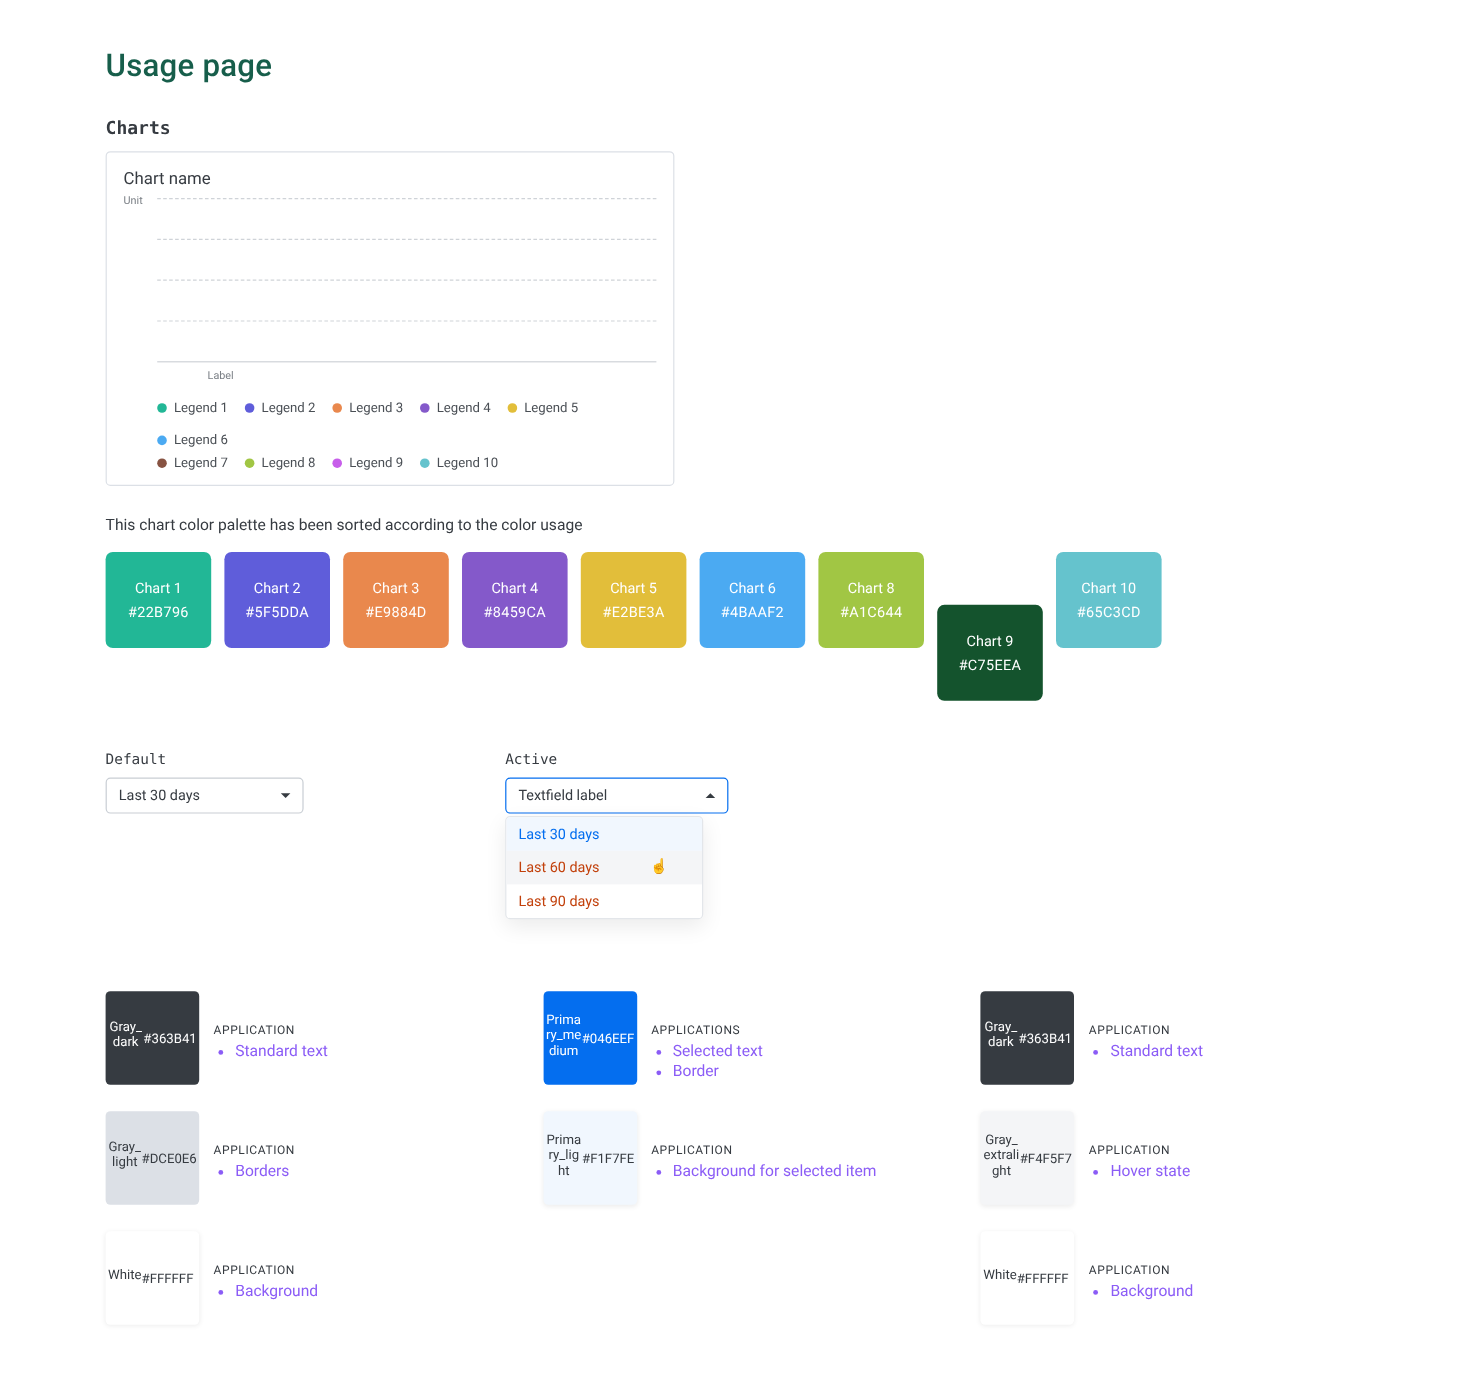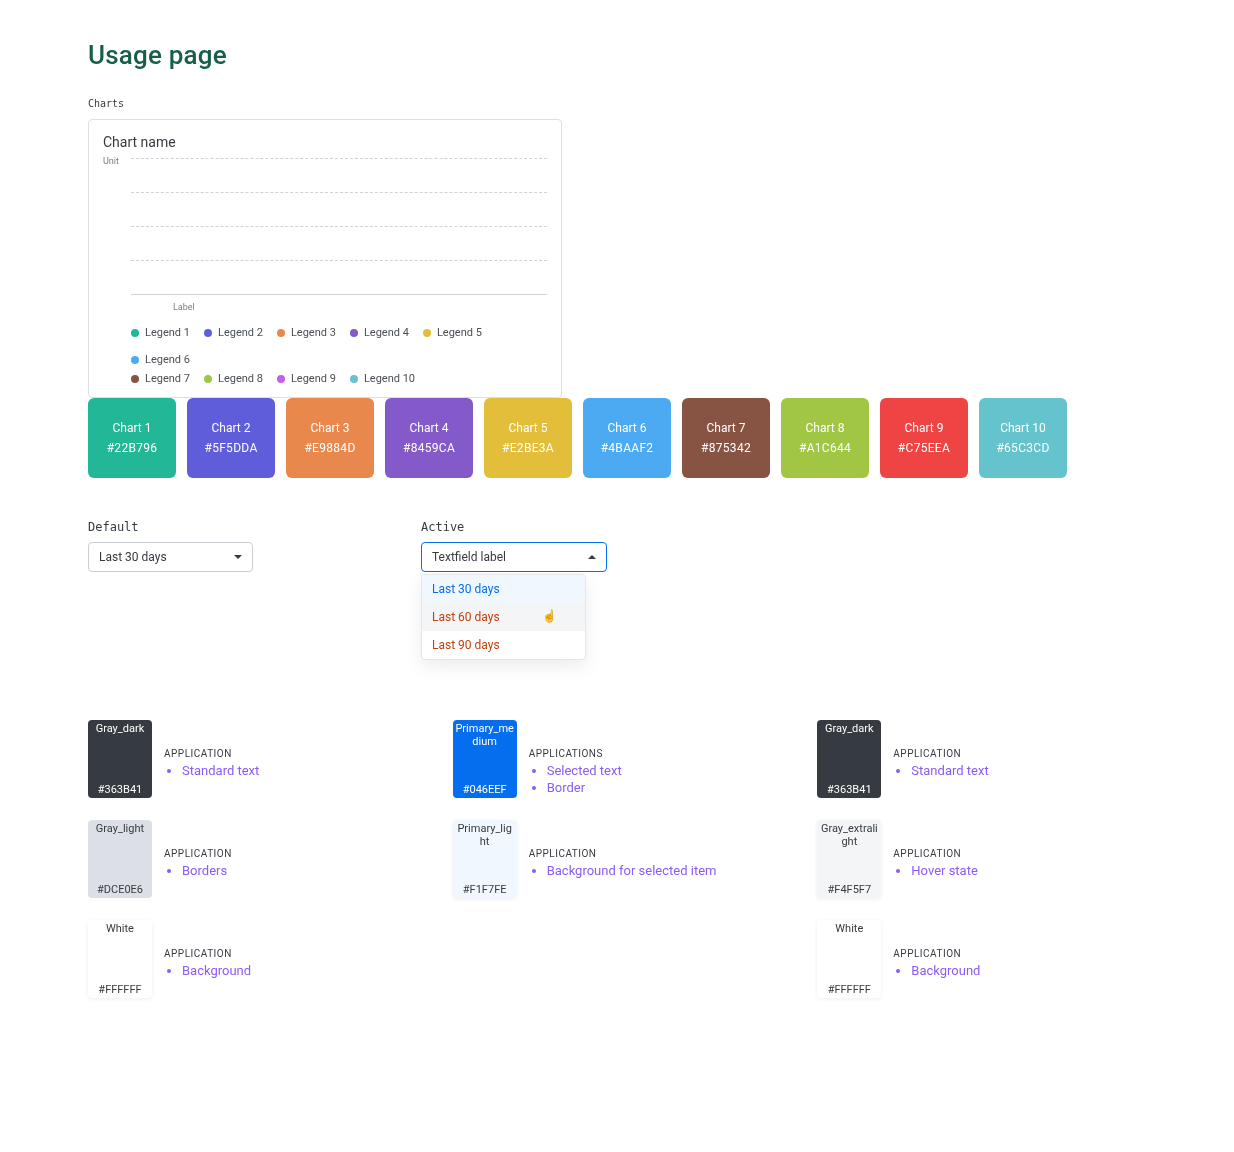--- a/index.html
+++ b/index.html
@@ -1,20 +1,20 @@
 <!DOCTYPE html>
 <html><head>
 <meta charset="utf-8">
 <style>
   * { box-sizing: border-box; }
   html,body { margin:0; padding:0; background:#fff; }
   body { font-family: -apple-system, BlinkMacSystemFont, "Segoe UI", Roboto, Helvetica, Arial, sans-serif; color:#363B41; }
   .page { width:1234px; padding:40px 88px 60px; }
   h1.page-title { font-size:26px; font-weight:500; color:#175e4b; margin:0 0 28px; letter-spacing:0.2px;}
-  .sec-label { font-family: ui-monospace, Menlo, Consolas, monospace; font-size:10px; font-weight:400; margin:0 0 10px; }
+  .sec-label { font-family: ui-monospace, Menlo, Consolas, monospace; font-size:15px; font-weight:700; margin:0 0 10px; }
   .chart-card { border:1px solid #dce0e6; border-radius:4px; width:474px; padding:14px 14px 12px; }
   .chart-title { font-size:14px; color:#363B41; margin-bottom:8px; }
   .chart-area { position:relative; height:160px; padding-left:28px; }
   .y-label { position:absolute; left:0; top:-2px; font-size:9px; color:#7a7f85; }
   .gridlines { position:relative; height:140px; }
   .gline { border-top:1px dashed #cfd3d8; height:34px; }
   .gline.solid { border-top:1px solid #cfd3d8; height:0; }
   .x-label { font-size:9px; color:#7a7f85; margin:4px 0 0 42px; }
   .legend { margin-top:8px; }
   .legend-row { display:flex; flex-wrap:wrap; gap:14px; margin:6px 0 0 28px; }
@@ -34,21 +34,21 @@
   .tri { width:0; height:0; border-left:4px solid transparent; border-right:4px solid transparent; }
   .tri.down { border-top:4px solid #363B41; }
   .tri.up { border-bottom:4px solid #363B41; }
   .dropdown { margin-top:2px; width:165px; border:1px solid #e3e6ea; border-radius:4px; background:#fff; box-shadow:0 6px 18px rgba(0,0,0,0.08); overflow:hidden; }
   .dd-item { font-size:12px; padding:7px 10px; color:#c2410c; }
   .dd-item.selected { color:#046EEF; background:#f1f7fe; }
   .dd-item.hover { background:#f4f5f7; position:relative; }
   .cursor { position:absolute; right:28px; top:6px; font-size:12px; }
   .spec-grid { margin-top:60px; display:grid; grid-template-columns: repeat(3, 1fr); column-gap:36px; row-gap:22px; width:100%; }
   .spec-item { display:flex; gap:12px; align-items:flex-start; }
-  .spec-sw { width:64px; height:78px; border-radius:4px; display:flex; flex-direction:column; align-items:center; justify-content:space-between; font-size:11px; text-align:center; padding:2px; }
+  .spec-sw { width:78px; height:78px; border-radius:4px; display:flex; flex-direction:row; align-items:center; justify-content:flex-start; font-size:11px; text-align:center; padding:2px; }
   .spec-sw.dark { color:#fff; }
   .spec-sw.light { color:#363B41; }
   .spec-sw.bordered { box-shadow:0 1px 4px rgba(0,0,0,0.07); }
   .spec-sw .spec-name { font-size:11px; margin-bottom:6px; word-break:break-word; }
   .spec-sw .spec-hex { font-size:11px; }
   .spec-text .spec-head { font-size:10px; letter-spacing:0.5px; color:#363B41; margin-bottom:4px;margin-top:28px; }
   .spec-text ul { margin:0; padding-left:18px; }
   .spec-text li { font-size:13px; color:#8b5cf6; margin:2px 0; }
 </style>
 </head>
@@ -113,20 +113,21 @@
             <span>Legend 9</span>
           </div>
           <div class="legend-item">
             <span class="dot" style="background: rgb(101, 195, 205);"></span>
             <span>Legend 10</span>
           </div>
         </div>
     </div>
   </div>
 
+  <div class="palette-note">This chart color palette has been sorted according to the color usage</div>
   <div class="swatch-row" id="swatch-row">
       <div class="swatch" style="background: rgb(34, 183, 150);">
         <div class="sw-name">Chart 1</div>
         <div class="sw-hex">#22B796</div>
       </div>
       <div class="swatch" style="background: rgb(95, 93, 218);">
         <div class="sw-name">Chart 2</div>
         <div class="sw-hex">#5F5DDA</div>
       </div>
       <div class="swatch" style="background: rgb(233, 136, 77);">
@@ -138,29 +139,25 @@
         <div class="sw-hex">#8459CA</div>
       </div>
       <div class="swatch" style="background: rgb(226, 190, 58);">
         <div class="sw-name">Chart 5</div>
         <div class="sw-hex">#E2BE3A</div>
       </div>
       <div class="swatch" style="background: rgb(75, 170, 242);">
         <div class="sw-name">Chart 6</div>
         <div class="sw-hex">#4BAAF2</div>
       </div>
-      <div class="swatch" style="background: rgb(135, 83, 66);">
-        <div class="sw-name">Chart 7</div>
-        <div class="sw-hex">#875342</div>
-      </div>
       <div class="swatch" style="background: rgb(161, 198, 68);">
         <div class="sw-name">Chart 8</div>
         <div class="sw-hex">#A1C644</div>
       </div>
-      <div class="swatch" style="background: #ef4444;">
+      <div class="swatch" style="background: #14532d; margin-top: 44px;">
         <div class="sw-name">Chart 9</div>
         <div class="sw-hex">#C75EEA</div>
       </div>
       <div class="swatch" style="background: rgb(101, 195, 205);">
         <div class="sw-name">Chart 10</div>
         <div class="sw-hex">#65C3CD</div>
       </div>
     </div>
 
   <div class="tp-section">

